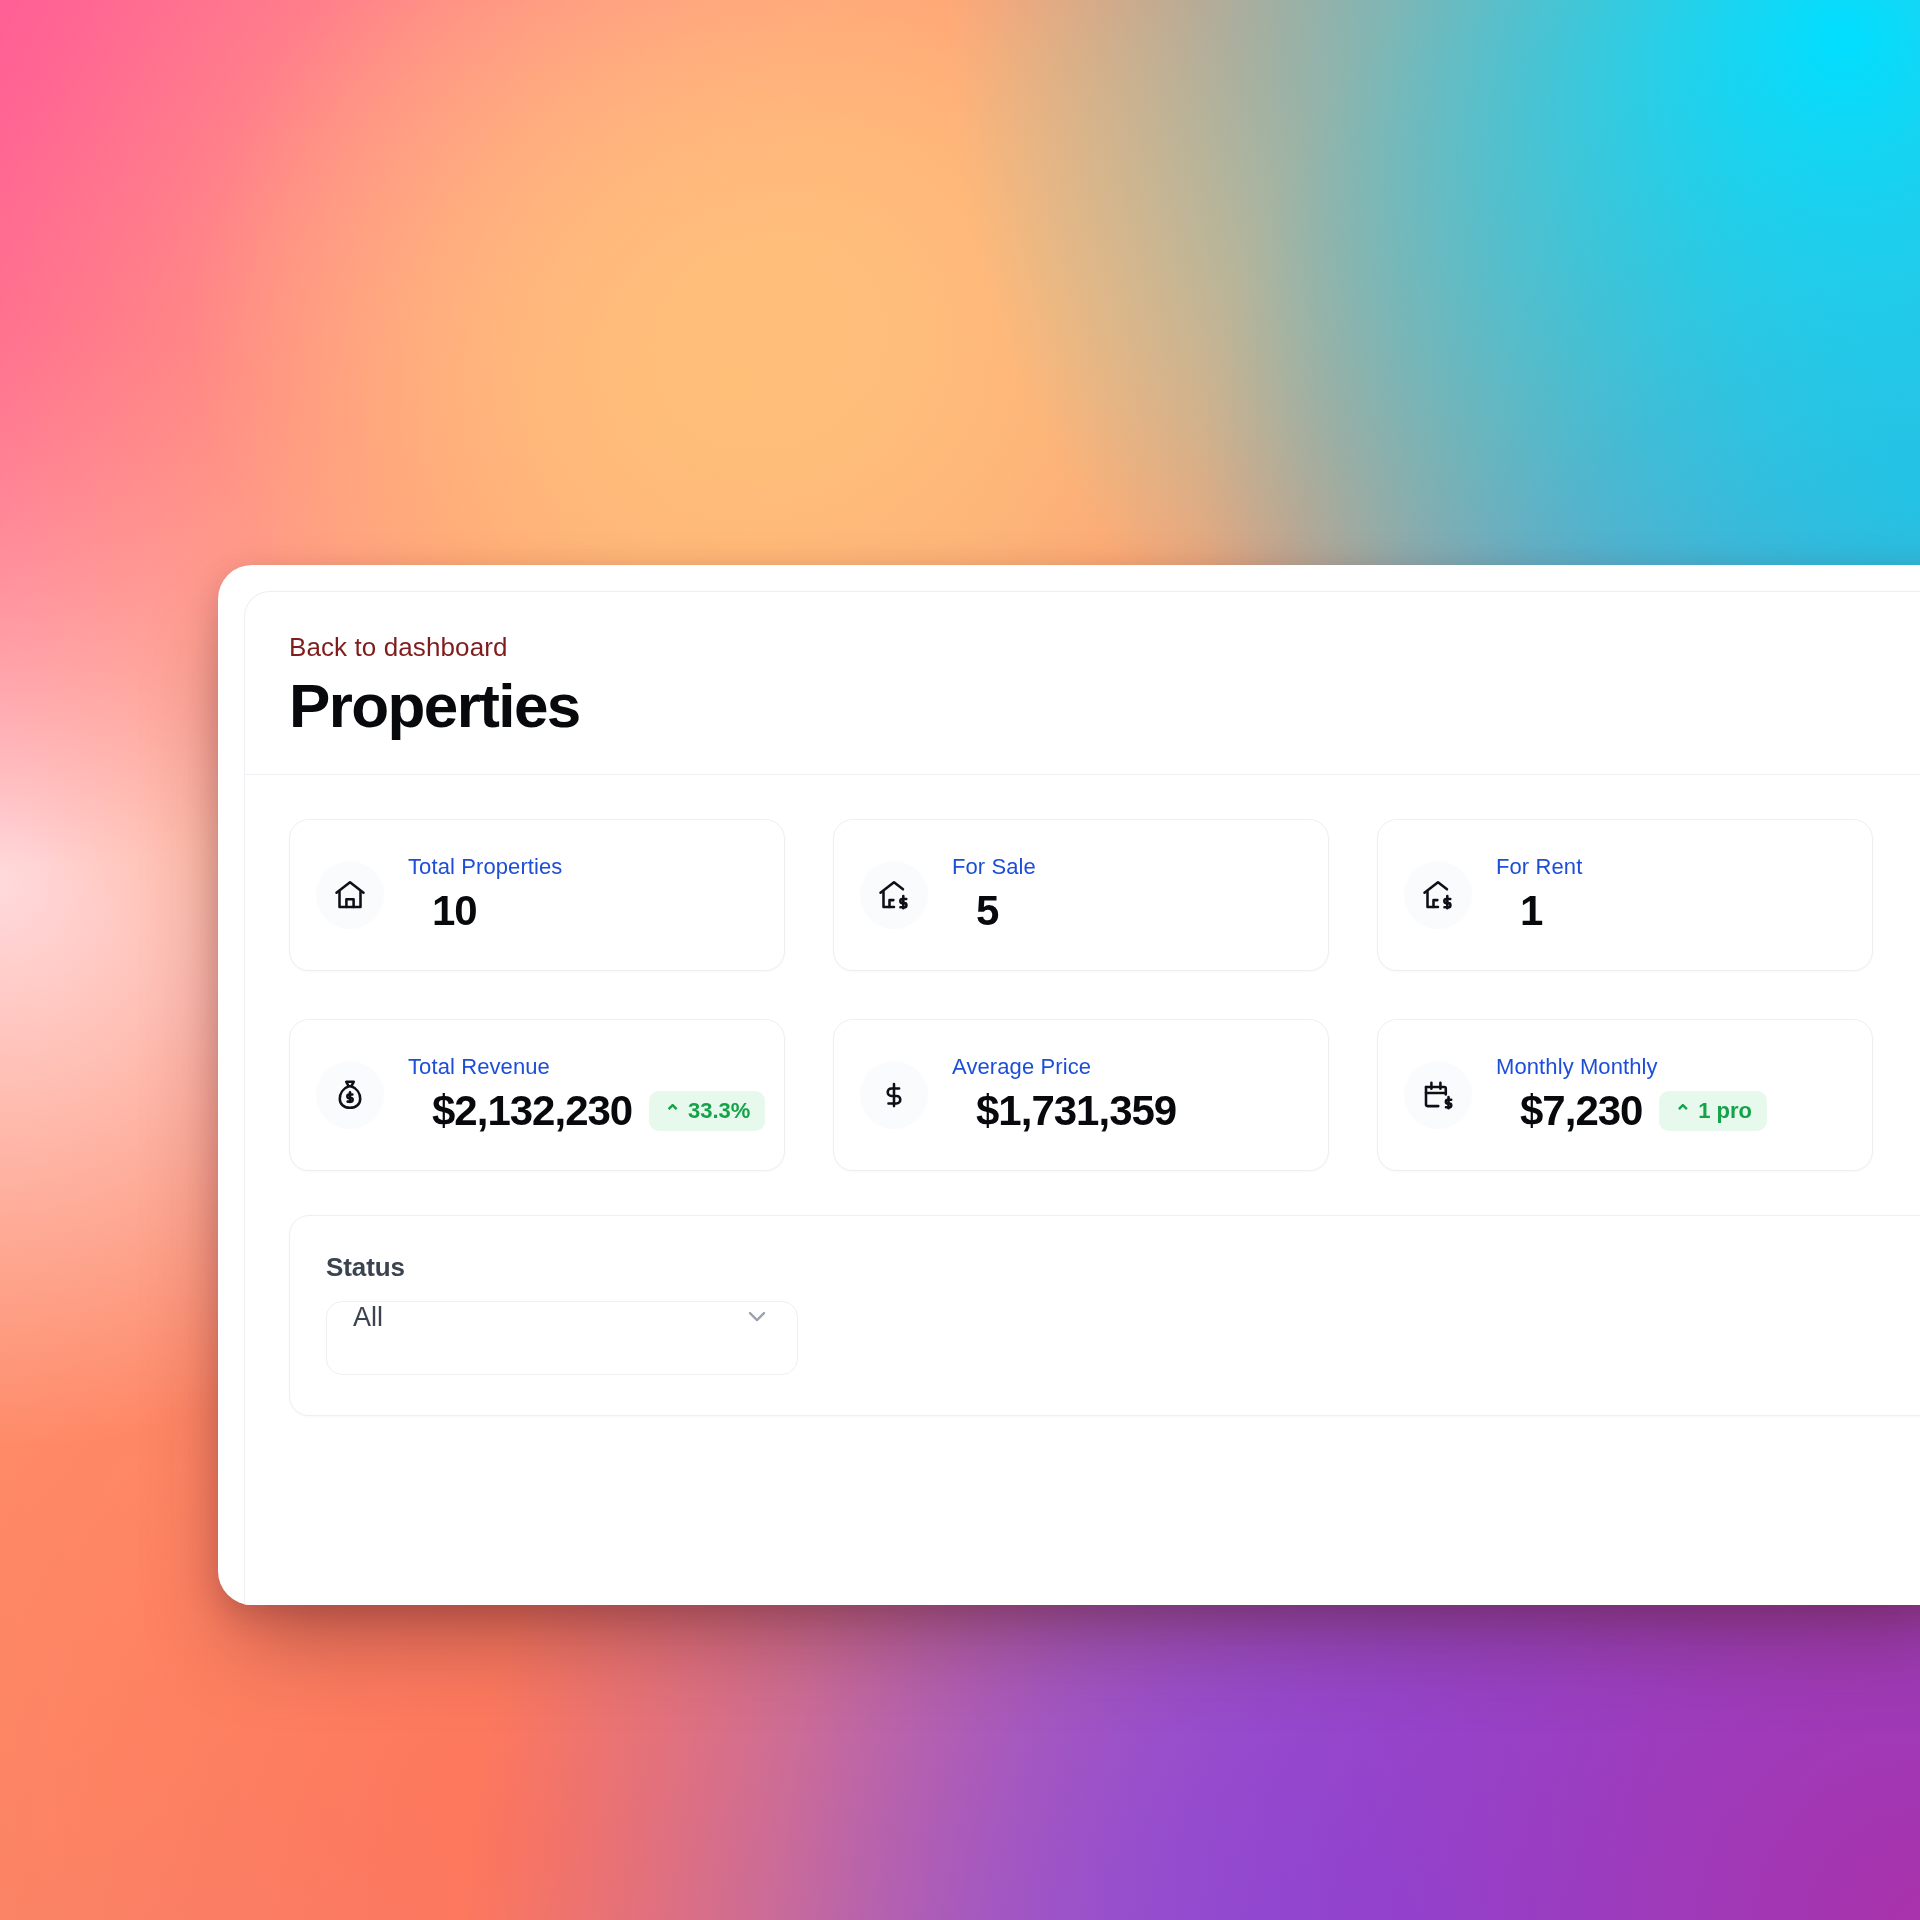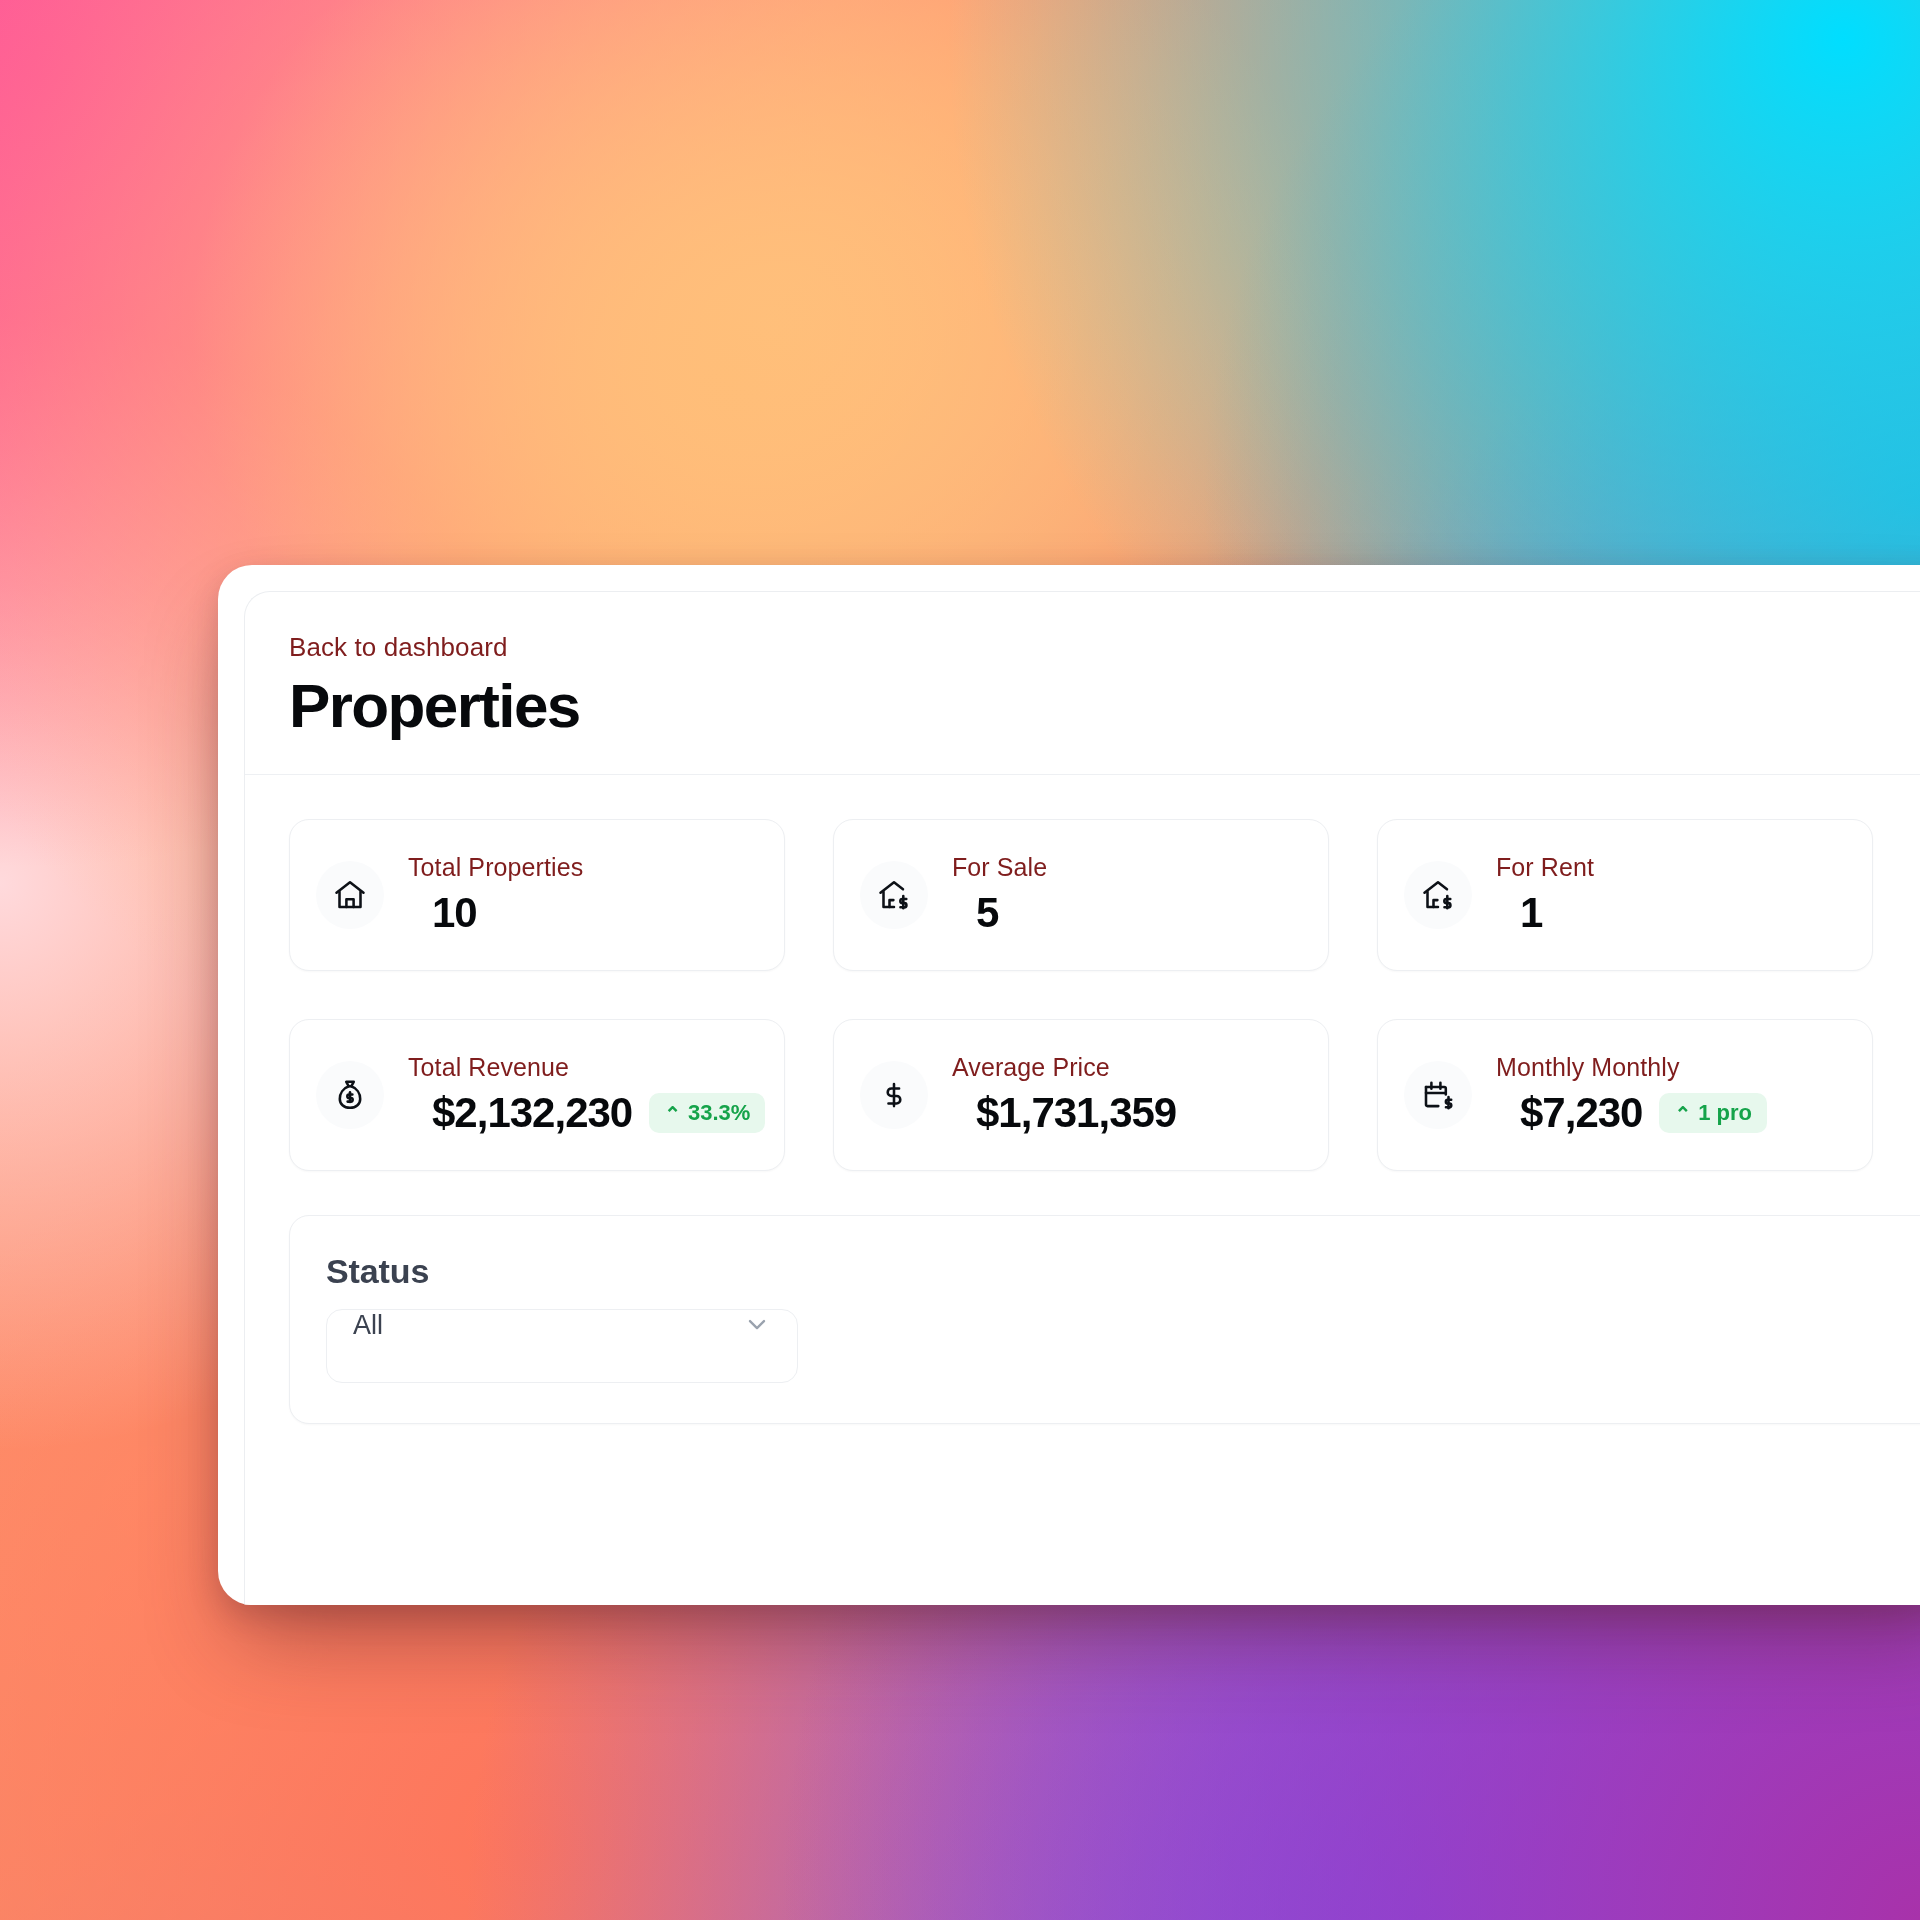--- a/index.html
+++ b/index.html
@@ -94,22 +94,22 @@
   .stat-icon {
     flex:0 0 auto;
     width:68px; height:68px;
     border-radius:50%;
     background:#fafbfc;
     display:flex; align-items:center; justify-content:center;
   }
   .stat-icon svg { display:block; }
   .stat-body { min-width:0; }
   .stat-label {
-    font-size:25px;
-    color:#7f1d1d;
+    font-size:22px;
+    color:#1d4ed8;
     letter-spacing:.1px;
     white-space:nowrap;
   }
   .stat-row {
     display:flex;
     align-items:center;
     gap:17px;
     margin-top:7px;
   }
   .stat-value {
@@ -146,21 +146,21 @@
     border:1px solid #edeff2;
     border-radius:20px;
     background:#fff;
     padding:36px 36px 40px 36px;
     display:grid;
     grid-template-columns:472px 472px 472px;
     gap:48px;
     box-shadow:0 1px 2px rgba(16,24,40,.03);
   }
   .filter-label {
-    font-size:34px;
+    font-size:26px;
     font-weight:700;
     color:#3b4250;
     letter-spacing:-.1px;
     margin-bottom:18px;
   }
   .select-control,
   .text-input {
     height:74px;
     border:1px solid #edeff2;
     border-radius:16px;

